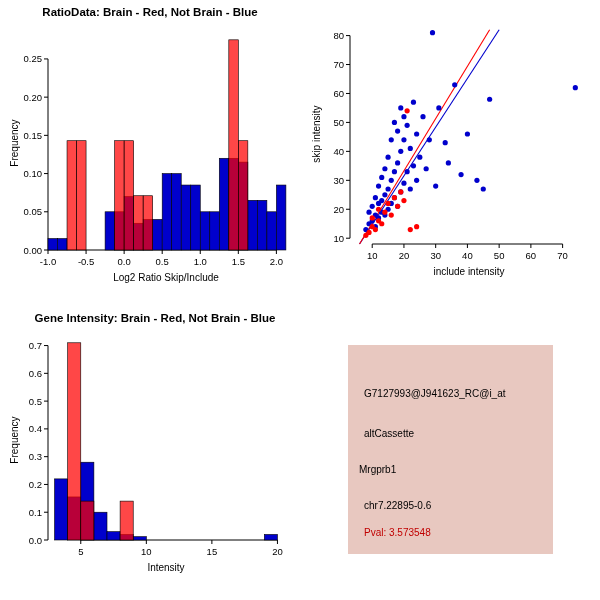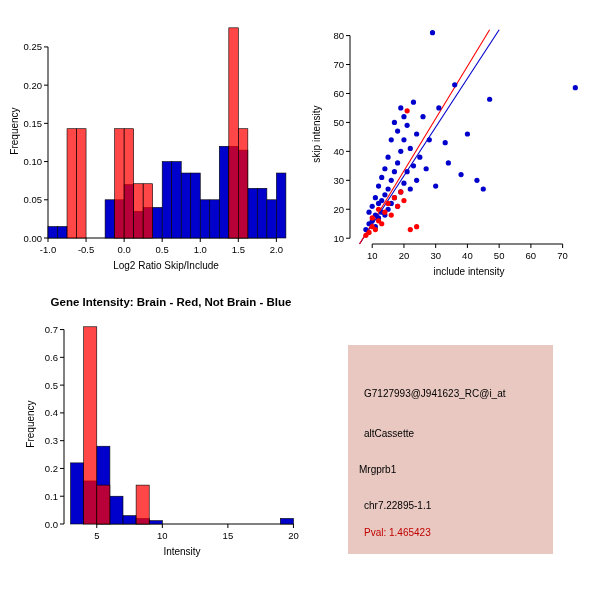--- a/index.html
+++ b/index.html
@@ -21,20 +21,21 @@
   }
   .infotext{
     position:absolute;font-size:10px;color:#000;white-space:nowrap;
   }
   .infotext.pval{color:#c00000;}
 </style>
 </head>
 <body>
 
 <div class="panel" style="left:0px;top:6px;width:300px;height:300px;">
+  <div class="ptitle" style="width:300px;">RatioData: Brain - Red, Not Brain - Blue</div>
   <svg id="svg-hist-ratio" width="300" height="280">
       <line x1="48" y1="232" x2="276.38709677419354" y2="232" stroke="#000" stroke-width="1"></line>
       <line x1="48" y1="232" x2="48" y2="236" stroke="#000" stroke-width="1"></line>
       <text x="48" y="247" text-anchor="middle" font-size="9.5">-1.0</text>
       <line x1="86.06451612903226" y1="232" x2="86.06451612903226" y2="236" stroke="#000" stroke-width="1"></line>
       <text x="86.06451612903226" y="247" text-anchor="middle" font-size="9.5">-0.5</text>
       <line x1="124.12903225806451" y1="232" x2="124.12903225806451" y2="236" stroke="#000" stroke-width="1"></line>
       <text x="124.12903225806451" y="247" text-anchor="middle" font-size="9.5">0.0</text>
       <line x1="162.19354838709677" y1="232" x2="162.19354838709677" y2="236" stroke="#000" stroke-width="1"></line>
       <text x="162.19354838709677" y="247" text-anchor="middle" font-size="9.5">0.5</text>
@@ -207,21 +208,21 @@
         <circle cx="97.6" cy="200.36842105263156" r="2.6" fill="#ff0000"></circle>
         <circle cx="100.77333333333334" cy="185.89473684210526" r="2.6" fill="#ff0000"></circle>
         <circle cx="103.94666666666666" cy="194.57894736842104" r="2.6" fill="#ff0000"></circle>
         <circle cx="107.12" cy="104.84210526315789" r="2.6" fill="#ff0000"></circle>
         <circle cx="110.29333333333334" cy="223.5263157894737" r="2.6" fill="#ff0000"></circle>
         <circle cx="116.64" cy="220.6315789473684" r="2.6" fill="#ff0000"></circle>
       </g>
     </svg>
 </div>
 
-<div class="panel" style="left:0px;top:296px;width:300px;height:288px;padding-left:16px;">
+<div class="panel" style="left:0px;top:312px;width:300px;height:288px;">
   <div class="ptitle" style="width:310px;text-align:center;">Gene Intensity: Brain - Red, Not Brain - Blue</div>
   <svg id="svg-hist-gene" width="300" height="268">
       <line x1="80.77777777777777" y1="216" x2="277.44444444444446" y2="216" stroke="#000" stroke-width="1"></line>
       <line x1="80.77777777777777" y1="216" x2="80.77777777777777" y2="220" stroke="#000" stroke-width="1"></line>
       <text x="80.77777777777777" y="231" text-anchor="middle" font-size="9.5">5</text>
       <line x1="146.33333333333334" y1="216" x2="146.33333333333334" y2="220" stroke="#000" stroke-width="1"></line>
       <text x="146.33333333333334" y="231" text-anchor="middle" font-size="9.5">10</text>
       <line x1="211.88888888888889" y1="216" x2="211.88888888888889" y2="220" stroke="#000" stroke-width="1"></line>
       <text x="211.88888888888889" y="231" text-anchor="middle" font-size="9.5">15</text>
       <line x1="277.44444444444446" y1="216" x2="277.44444444444446" y2="220" stroke="#000" stroke-width="1"></line>
@@ -257,14 +258,14 @@
       <rect x="80.77777777777777" y="177.11111111111111" width="13.111111111111114" height="38.888888888888886" fill="#ff0000" fill-opacity="0.72" stroke="#000" stroke-width="0.6"></rect>
       <rect x="120.11111111111111" y="177.11111111111111" width="13.111111111111114" height="38.888888888888886" fill="#ff0000" fill-opacity="0.72" stroke="#000" stroke-width="0.6"></rect>
     </svg>
 </div>
 
 <div class="infobox" style="left:348px;top:345px;width:205px;height:209px;">
 </div>
 <div class="infotext" style="left:364px;top:388px;">G7127993@J941623_RC@i_at</div>
 <div class="infotext" style="left:364px;top:428px;">altCassette</div>
 <div class="infotext" style="left:359px;top:464px;">Mrgprb1</div>
-<div class="infotext" style="left:364px;top:500px;">chr7.22895-1.1</div>
-<div class="infotext pval" style="left:364px;top:527px;">Pval: 1.465423</div>
+<div class="infotext" style="left:364px;top:500px;">chr7.22895-0.6</div>
+<div class="infotext pval" style="left:364px;top:527px;">Pval: 3.573548</div>
 
 </body></html>

